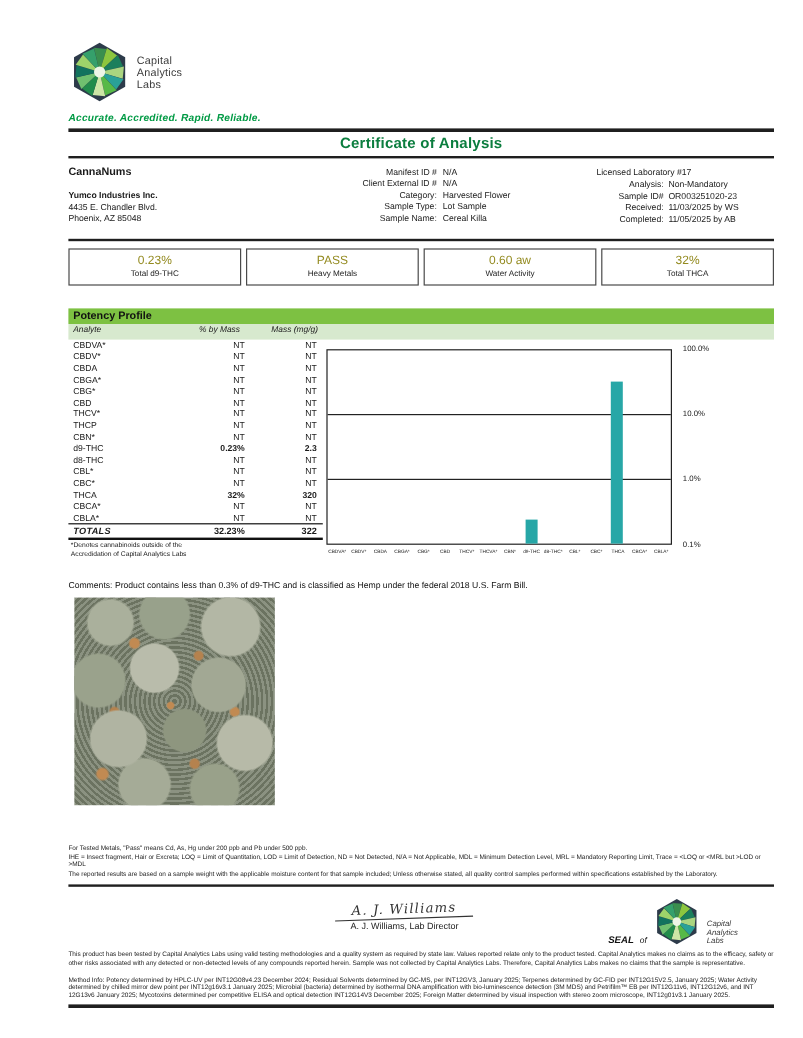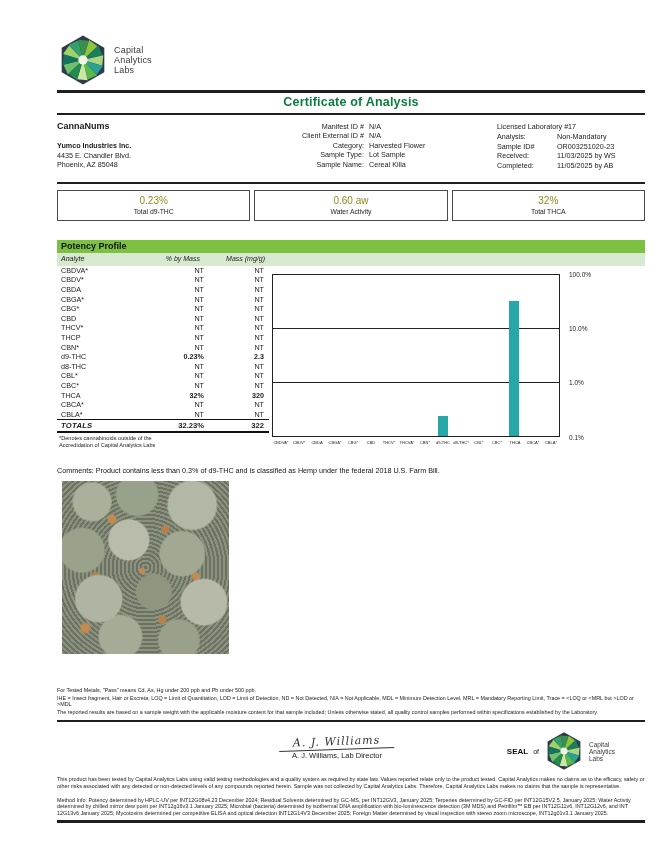--- a/index.html
+++ b/index.html
@@ -22,21 +22,21 @@
   .info{display:flex;margin-top:7px;font-size:7.2px;line-height:9.6px;min-height:56px;}
   .info-left{width:205px;}
   .client-name{font-weight:bold;font-size:9px;}
   .client-co{font-weight:bold;margin-top:10px;}
   .info-mid{width:235px;}
   .kv{display:flex;}
   .kv .k{width:102px;text-align:right;color:#222;}
   .kv .v{margin-left:5px;}
   .info-right{flex:1;}
   .kv2{display:flex;}
-  .kv2 .k{width:56px;}
+  .kv2 .k{width:56px;text-align:right;}
   .kv2 .v{margin-left:4px;}
   .lab-lic{margin-bottom:1px;}
 
   
   .summary{display:flex;gap:4px;margin-top:6px;}
   .sbox{flex:1;border:1px solid #4a4a4a;height:29px;display:flex;flex-direction:column;align-items:center;justify-content:center;background:#fff;}
   .sbox .val{font-size:10px;color:#938a1f;}
   .sbox .lab{font-size:6.8px;color:#222;margin-top:2px;}
 
   
@@ -97,21 +97,21 @@
       repeating-radial-gradient(circle at 50% 50%, rgba(60,66,50,.25) 0 2px, rgba(255,255,255,.12) 2px 4px);
   }
 
   .fineprint{margin-top:33px;font-size:5.4px;line-height:6.6px;color:#222;}
   .fineprint p{margin:0 0 1.5px 0;}
 
   .sig-row{margin-top:9px;display:flex;align-items:flex-start;}
   .sig-block{margin-left:190px;width:180px;text-align:center;}
   .sig-script{font-family:"DejaVu Serif", serif;font-style:italic;font-size:11px;color:#333;transform:rotate(-2deg);letter-spacing:1px;border-bottom:1px solid #333;padding:0 14px 1px 14px;display:inline-block;}
   .sig-name{font-size:7.5px;margin-top:1px;color:#222;}
-  .seal-wrap{margin-left:auto;display:flex;align-items:center;gap:5px;margin-right:30px;}
+  .seal-wrap{margin-left:auto;display:flex;align-items:flex-end;gap:5px;margin-right:30px;font-style:italic;}
   .seal-label{font-size:8px;font-weight:bold;color:#111;}
   .seal-of{font-size:7px;font-weight:normal;color:#111;}
   .seal-hex{width:40px;height:40px;}
   .seal-name{font-size:6.5px;line-height:7px;color:#3a3a3a;}
 
   .disclaimer{margin-top:5px;font-size:5.4px;line-height:6.6px;color:#222;}
   .method{margin-top:7px;font-size:5.4px;line-height:6.6px;color:#222;}
   .rule.final{height:3px;margin-top:4px;}
 </style>
 </head>
@@ -140,20 +140,21 @@
         <circle cx="50" cy="50" r="9" fill="#eef5e6"></circle>
       </svg>
       <div class="logo-name">
         <div>Capital</div>
         <div>Analytics</div>
         <div>Labs</div>
       </div>
     </div>
   </div>
 
+  <div class="tagline">Accurate. Accredited. Rapid. Reliable.</div>
   <div class="rule"></div>
   <div class="coa-title">Certificate of Analysis</div>
   <div class="rule thin"></div>
 
   <div class="info">
     <div class="info-left">
       <div class="client-name">CannaNums</div>
       <div class="client-co">Yumco Industries Inc.</div>
       <div>4435 E. Chandler Blvd.</div>
       <div>Phoenix, AZ  85048</div>
@@ -201,20 +202,24 @@
           </div>
         </div>
     </div>
   </div>
   <div class="rule thin"></div>
 
   <div class="summary" id="summary-row">
       <div class="sbox">
         <div class="val">0.23%</div>
         <div class="lab">Total d9-THC</div>
+      </div>
+      <div class="sbox">
+        <div class="val">PASS</div>
+        <div class="lab">Heavy Metals</div>
       </div>
       <div class="sbox">
         <div class="val">0.60 aw</div>
         <div class="lab">Water Activity</div>
       </div>
       <div class="sbox">
         <div class="val">32%</div>
         <div class="lab">Total THCA</div>
       </div>
     </div>

